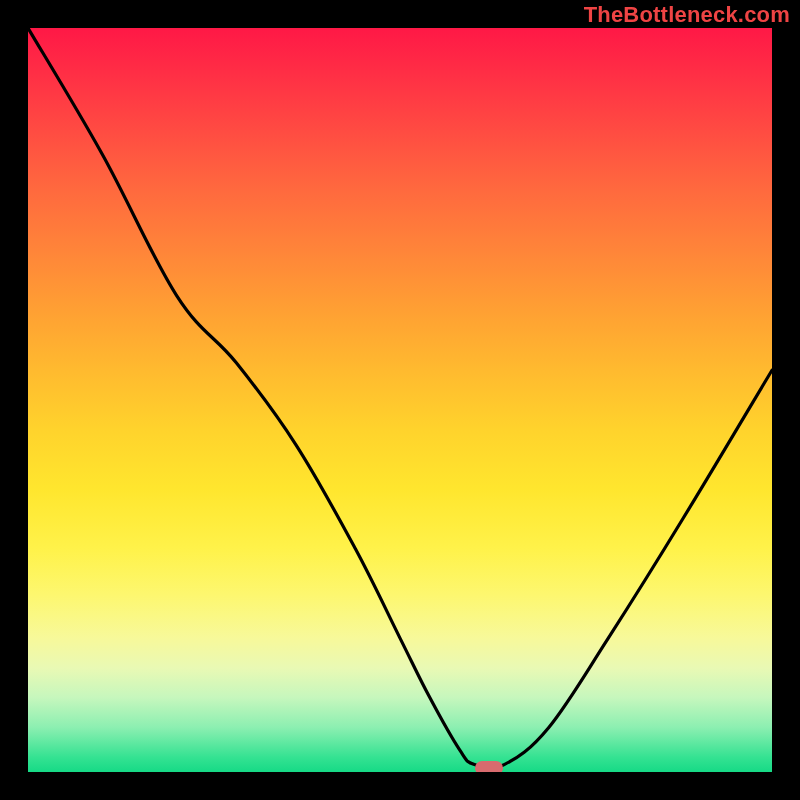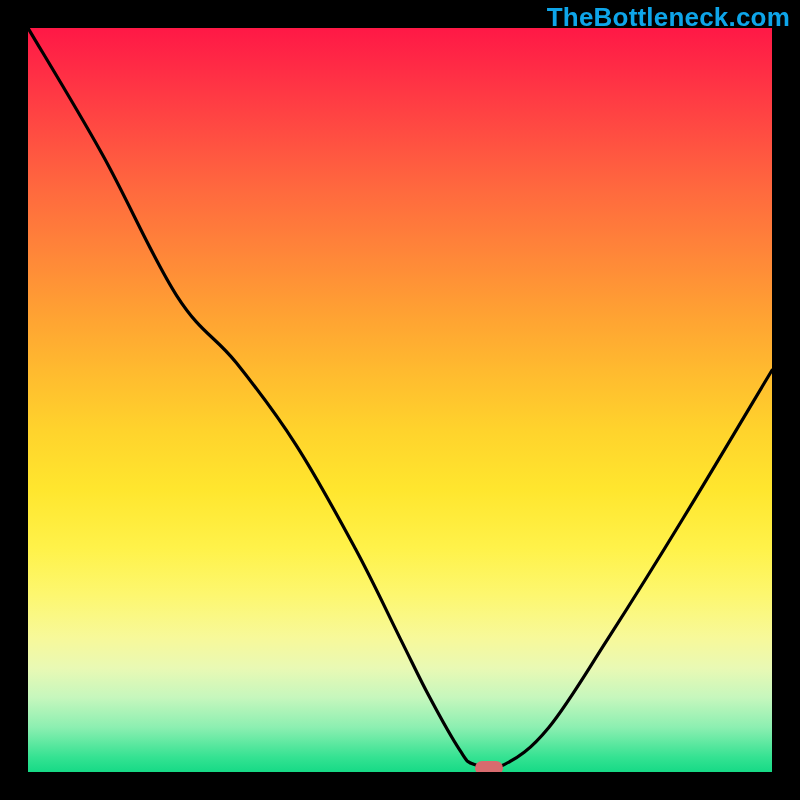--- a/index.html
+++ b/index.html
@@ -13,22 +13,22 @@
   }
   .wrap {
     position: relative;
     width: 800px;
     height: 800px;
   }
   .watermark {
     position: absolute;
     top: 2px;
     right: 10px;
-    color: #0ea5e9;
-    font-size: 26px;
+    color: #ef4444;
+    font-size: 22px;
     font-weight: 600;
     letter-spacing: 0.2px;
     z-index: 40;
     user-select: none;
   }
   .plot {
     position: absolute;
     left: 28px;
     top: 28px;
     width: 744px;

